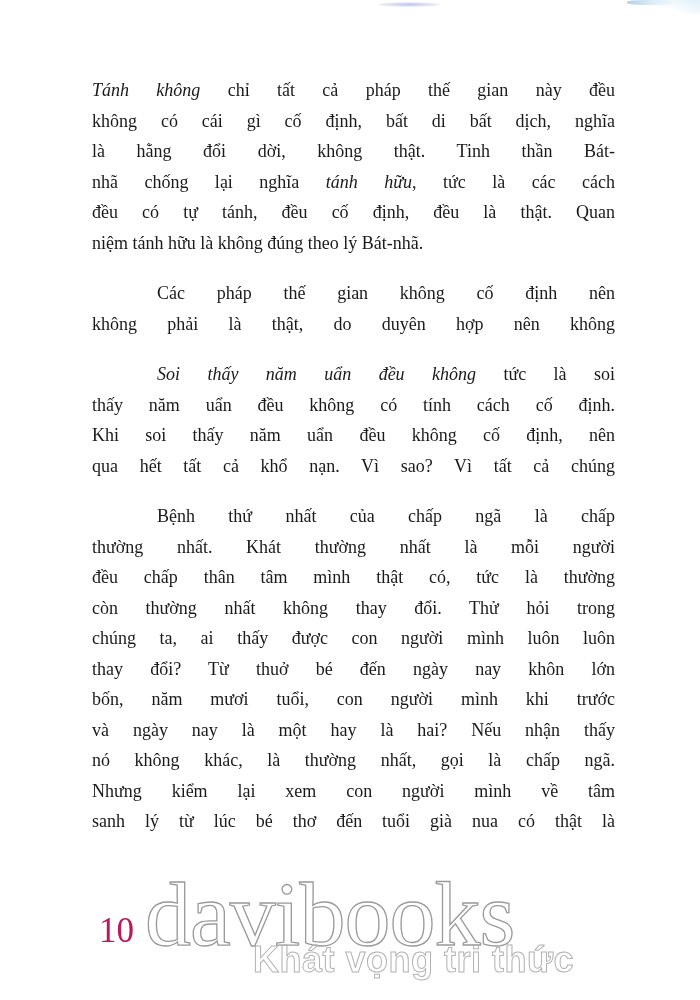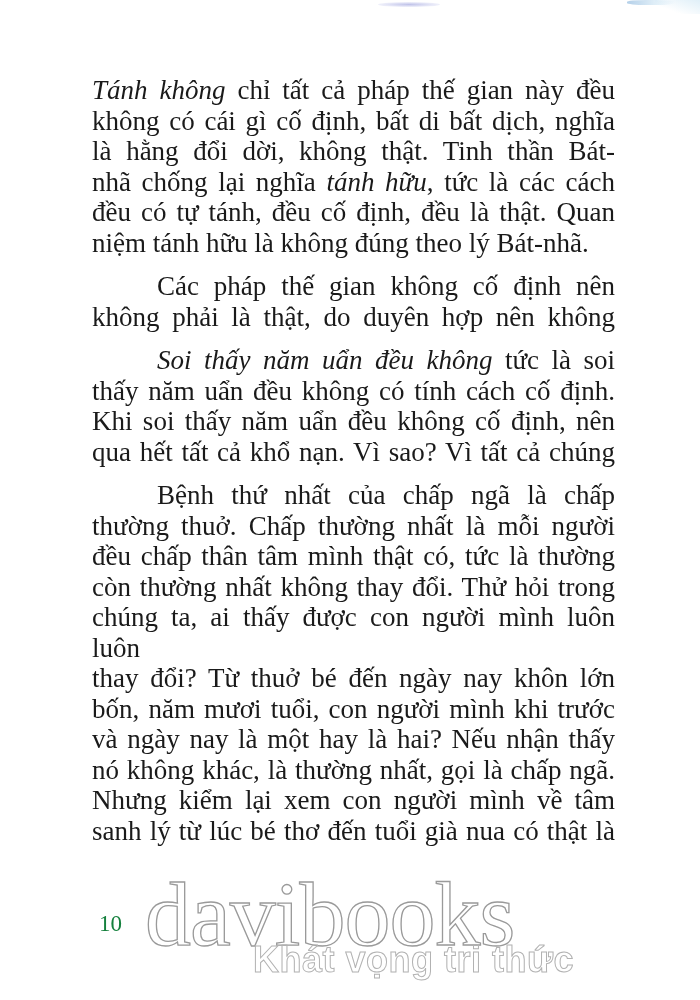--- a/index.html
+++ b/index.html
@@ -29,39 +29,39 @@
   }
   .smudge-c {
     left: 655px; top: 0px; width: 45px; height: 14px;
     background: linear-gradient(200deg, rgba(185,220,240,0.45), rgba(255,255,255,0) 70%);
   }
 
   
   .text-block {
     position: absolute;
     left: 92px; top: 75px; width: 523px;
-    font-size: 27px;
+    font-size: 18px;
     line-height: 30.5px;
     color: #1a1a1a;
     z-index: 2;
   }
-  .para + .para { margin-top: 13px; }
+  .para + .para { margin-top: 20px; }
   .line {
     text-align: justify;
     text-align-last: justify;
   }
   .line--end { text-align-last: left; }
   .line--indent { text-indent: 65px; }
   .em { font-style: italic; }
 
   .page-number {
     position: absolute;
     left: 99px; top: 911px;
-    font-size: 23px;
-    color: #15803d;
+    font-size: 35px;
+    color: #be185d;
     z-index: 2;
   }
 
   
   .wm-brand {
     position: absolute;
     left: 145px; top: 868px;
     font-family: "Liberation Serif", serif;
     font-size: 92px;
     line-height: 1;
@@ -111,21 +111,21 @@
         <div class="line"><span>không phải là thật, do duyên hợp nên không</span></div>
       </div>
       <div class="para">
         <div class="line line--indent"><span class="em">Soi thấy năm uẩn đều không</span><span> tức là soi</span></div>
         <div class="line"><span>thấy năm uẩn đều không có tính cách cố định.</span></div>
         <div class="line"><span>Khi soi thấy năm uẩn đều không cố định, nên</span></div>
         <div class="line"><span>qua hết tất cả khổ nạn. Vì sao? Vì tất cả chúng</span></div>
       </div>
       <div class="para">
         <div class="line line--indent"><span>Bệnh thứ nhất của chấp ngã là chấp</span></div>
-        <div class="line"><span>thường thuở. Chấp thường nhất là mỗi người</span></div>
+        <div class="line"><span>thường nhất. Khát thường nhất là mỗi người</span></div>
         <div class="line"><span>đều chấp thân tâm mình thật có, tức là thường</span></div>
         <div class="line"><span>còn thường nhất không thay đổi. Thử hỏi trong</span></div>
         <div class="line"><span>chúng ta, ai thấy được con người mình luôn luôn</span></div>
         <div class="line"><span>thay đổi? Từ thuở bé đến ngày nay khôn lớn</span></div>
         <div class="line"><span>bốn, năm mươi tuổi, con người mình khi trước</span></div>
         <div class="line"><span>và ngày nay là một hay là hai? Nếu nhận thấy</span></div>
         <div class="line"><span>nó không khác, là thường nhất, gọi là chấp ngã.</span></div>
         <div class="line"><span>Nhưng kiểm lại xem con người mình về tâm</span></div>
         <div class="line"><span>sanh lý từ lúc bé thơ đến tuổi già nua có thật là</span></div>
       </div>

